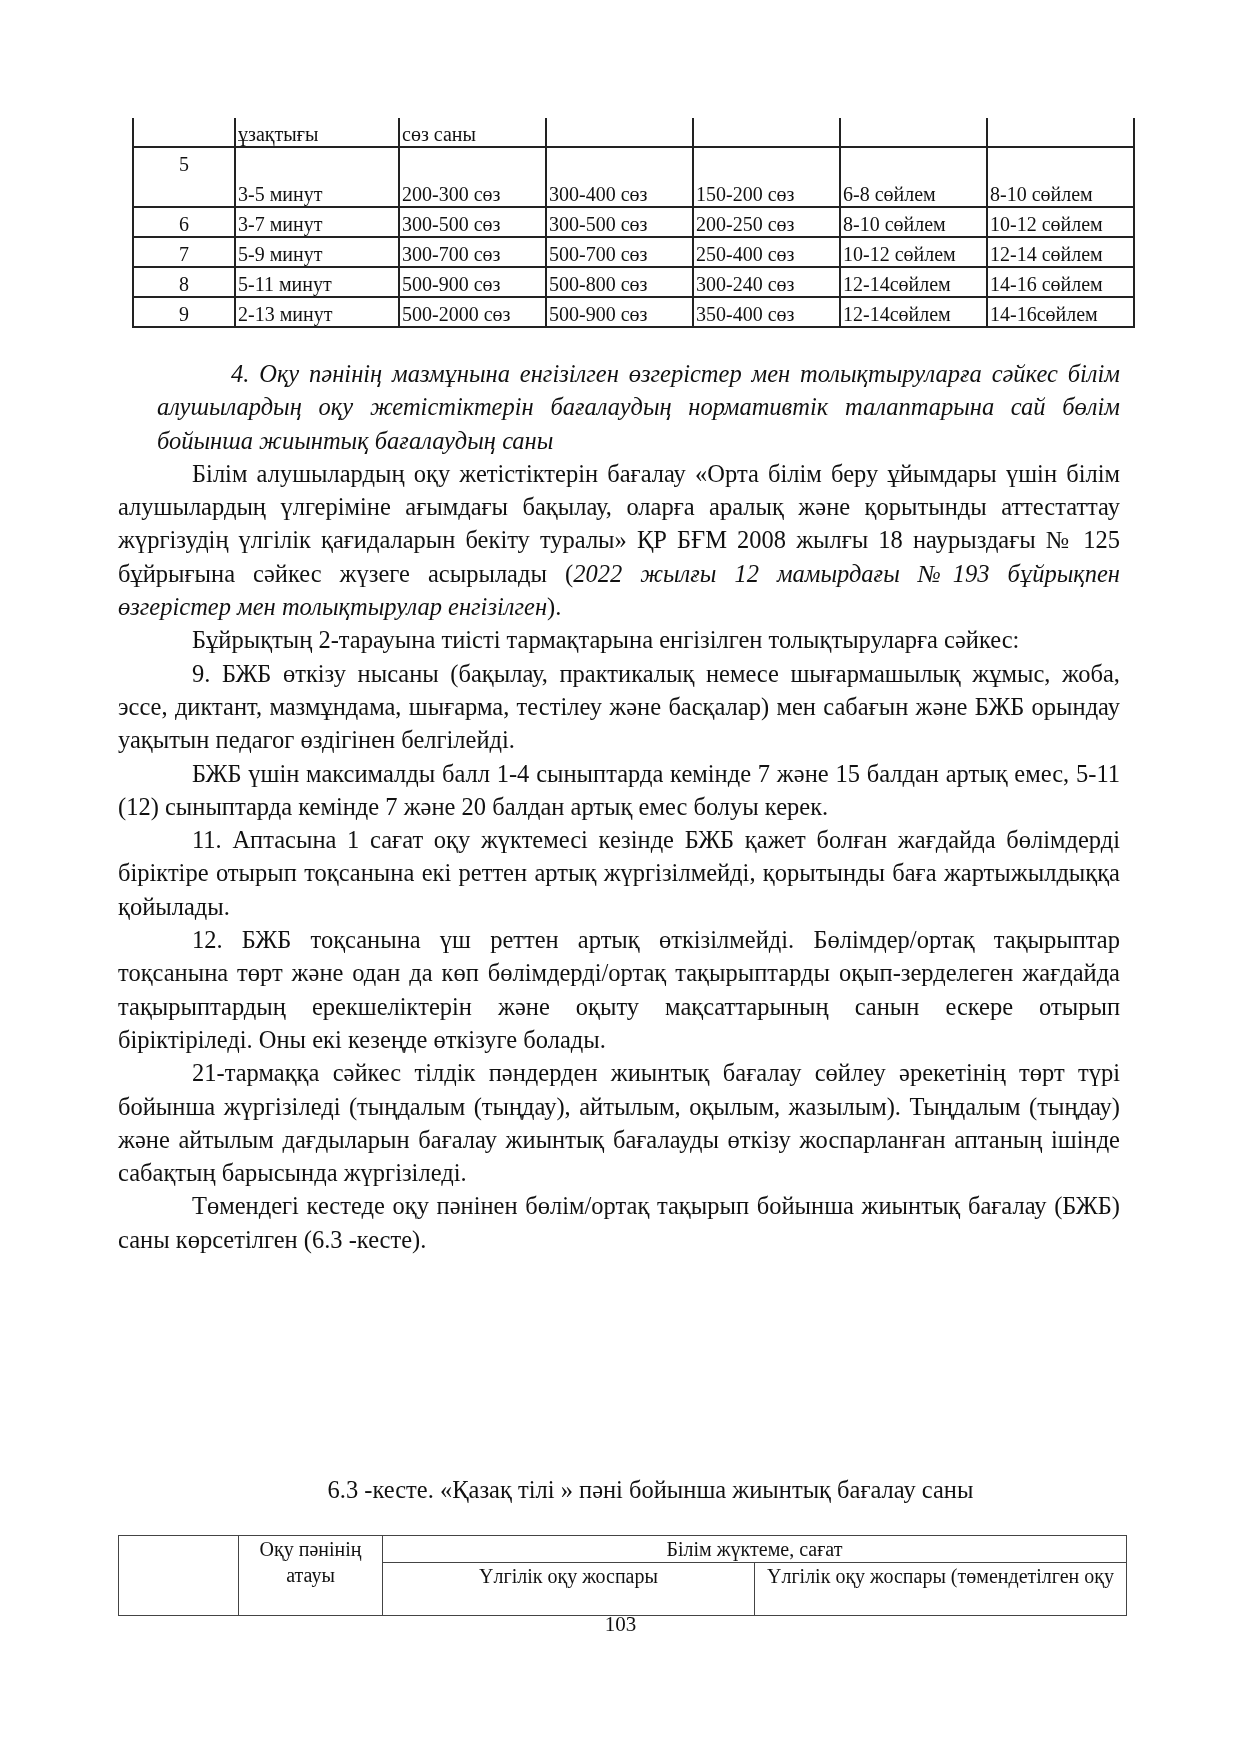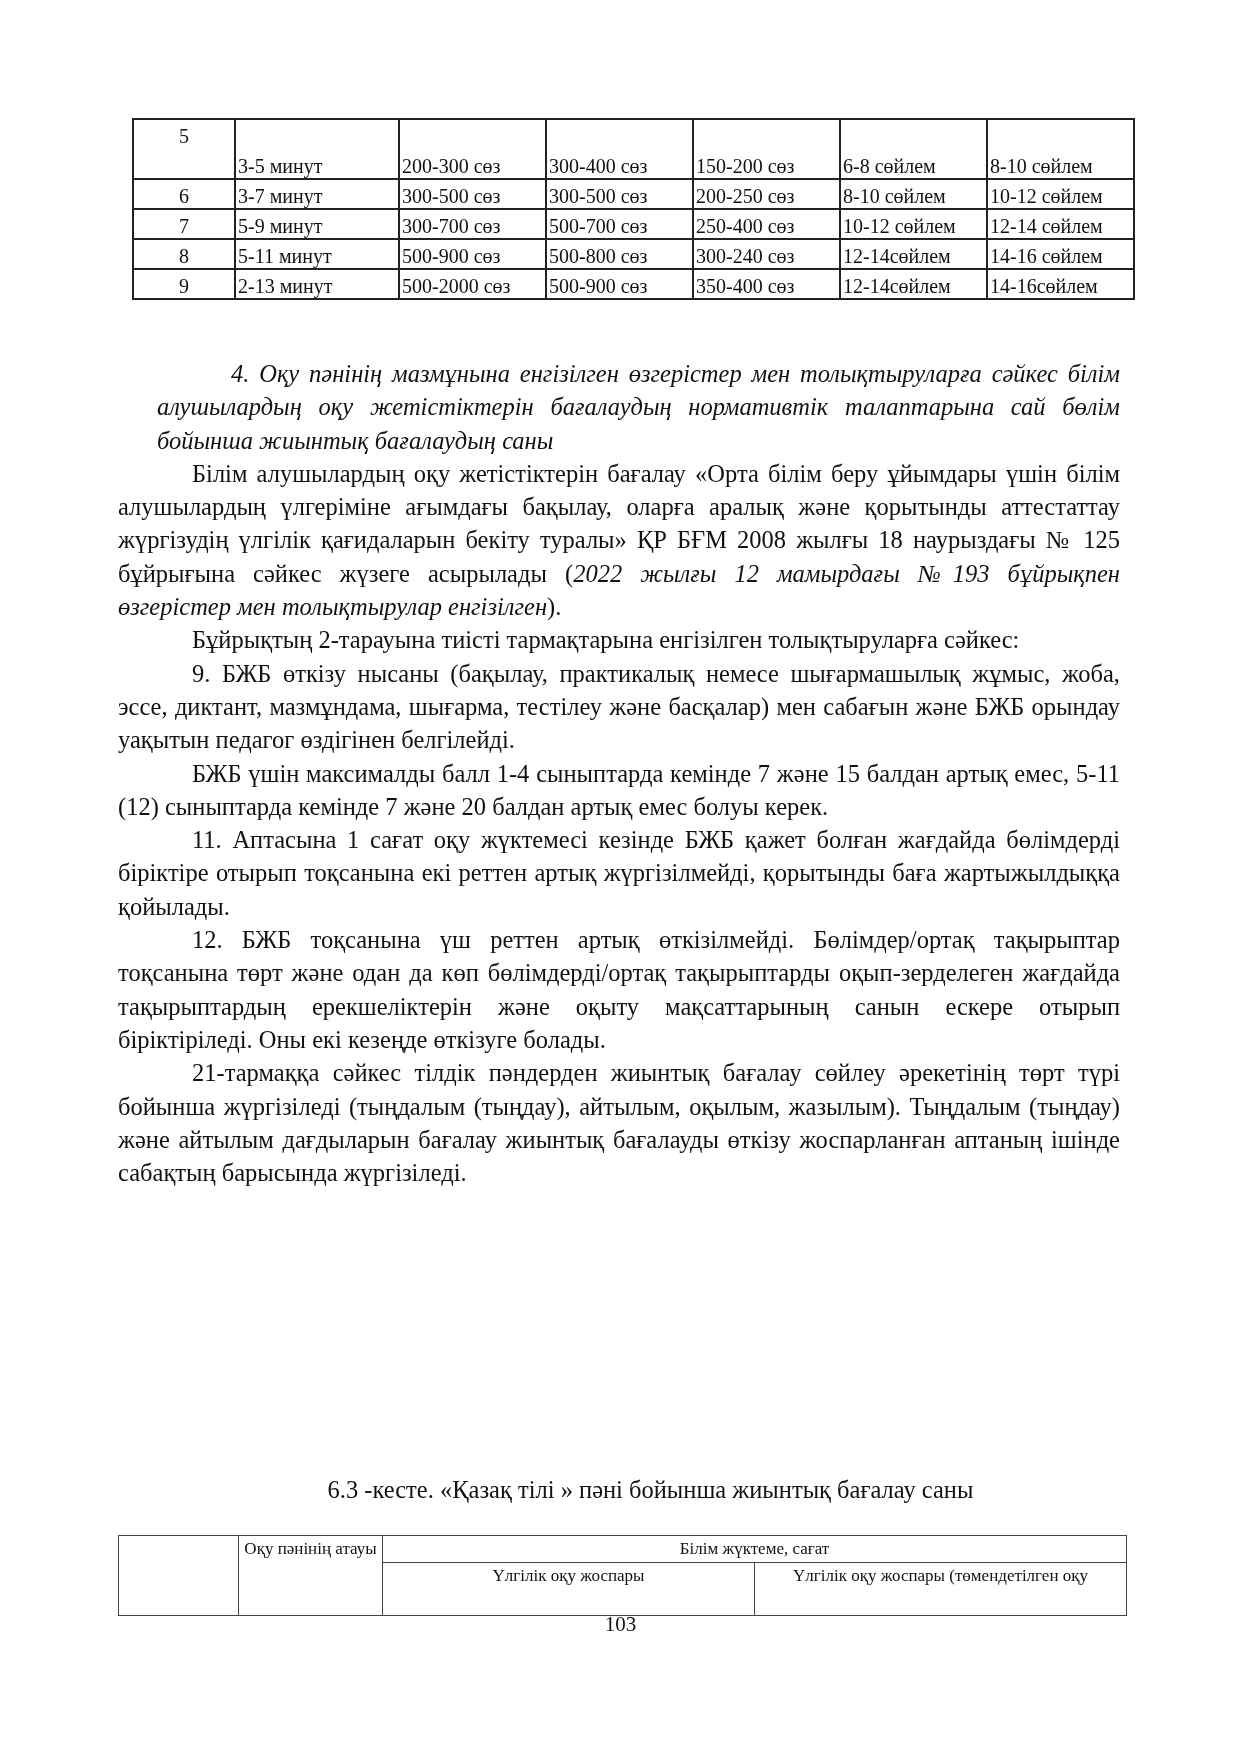--- a/index.html
+++ b/index.html
@@ -29,21 +29,21 @@
           font-size: 24.5px; line-height: 33.3px; text-align: justify; }
   .body p { margin: 0; text-indent: 74px; }
   .it { font-style: italic; }
   .body p.heading { font-style: italic; margin-left: 39px; }
 
   .caption { position: absolute; left: 0; width: 1241px; top: 1476px; text-align: center;
              font-size: 24.5px; margin-left: 30px; }
 
   
   table.t2 { position: absolute; left: 118px; top: 1535px; border-collapse: collapse;
-             font-size: 17px; line-height: 26px; border-radius: 18px; }
+             font-size: 20px; line-height: 26px; border-radius: 18px; }
   table.t2 td { border: 1.5px solid #444; text-align: center; vertical-align: top; padding: 0 4px; }
   table.t2 col.a { width: 120px; }
   table.t2 col.b { width: 144px; }
   table.t2 col.c { width: 372px; }
   table.t2 col.d { width: 372px; }
   .pagenum { position: absolute; left: 0; width: 1241px; top: 1612px; text-align: center; font-size: 21px; }
 </style>
 </head>
 <body>
 
@@ -53,20 +53,29 @@
     <colgroup>
         <col class="c0">
         <col class="c1">
         <col class="c2">
         <col class="c3">
         <col class="c4">
         <col class="c5">
         <col class="c6">
       </colgroup>
     <tbody>
+        <tr class="head">
+      <td></td>
+      <td>ұзақтығы</td>
+      <td>сөз саны</td>
+      <td></td>
+      <td></td>
+      <td></td>
+      <td></td>
+    </tr>
     <tr class="r5">
       <td class="num">5</td>
       <td>3-5 минут</td>
       <td>200-300 сөз</td>
       <td>300-400 сөз</td>
       <td>150-200 сөз</td>
       <td>6-8 сөйлем</td>
       <td>8-10 сөйлем</td>
     </tr>
     <tr class="rn">
@@ -110,20 +119,21 @@
 
   <div class="body">
     <p class="heading">4. Оқу пәнінің мазмұнына енгізілген өзгерістер мен толықтыруларға сәйкес білім алушылардың оқу жетістіктерін бағалаудың нормативтік талаптарына сай  бөлім бойынша жиынтық бағалаудың саны</p>
     <p><span>Білім алушылардың оқу жетістіктерін бағалау «Орта білім беру ұйымдары үшін білім алушылардың үлгеріміне ағымдағы бақылау, оларға аралық және қорытынды аттестаттау жүргізудің үлгілік қағидаларын бекіту туралы»  ҚР БҒМ 2008 жылғы 18 наурыздағы № 125 бұйрығына сәйкес жүзеге асырылады (</span><span class="it">2022 жылғы 12 мамырдағы №193 бұйрықпен өзгерістер мен толықтырулар енгізілген</span><span>).</span></p>
     <p>Бұйрықтың 2-тарауына тиісті тармақтарына енгізілген толықтыруларға сәйкес:</p>
     <p>9. БЖБ өткізу нысаны (бақылау, практикалық немесе шығармашылық жұмыс, жоба, эссе, диктант, мазмұндама, шығарма, тестілеу және басқалар) мен сабағын және БЖБ орындау уақытын педагог өздігінен белгілейді.</p>
     <p>БЖБ үшін максималды балл 1-4 сыныптарда кемінде 7 және 15 балдан артық емес, 5-11 (12) сыныптарда кемінде 7 және 20 балдан артық емес болуы керек.</p>
     <p>11. Аптасына 1 сағат оқу жүктемесі кезінде БЖБ қажет болған жағдайда бөлімдерді біріктіре отырып тоқсанына екі реттен артық жүргізілмейді, қорытынды баға жартыжылдыққа қойылады.</p>
     <p>12. БЖБ тоқсанына үш реттен артық өткізілмейді. Бөлімдер/ортақ тақырыптар тоқсанына төрт және одан да көп бөлімдерді/ортақ тақырыптарды оқып-зерделеген жағдайда тақырыптардың ерекшеліктерін және оқыту мақсаттарының санын ескере отырып біріктіріледі. Оны екі кезеңде өткізуге болады.</p>
     <p>21-тармаққа сәйкес тілдік пәндерден жиынтық бағалау сөйлеу әрекетінің төрт түрі бойынша жүргізіледі (тыңдалым (тыңдау), айтылым, оқылым, жазылым). Тыңдалым (тыңдау) және айтылым дағдыларын бағалау жиынтық бағалауды өткізу жоспарланған аптаның ішінде сабақтың барысында жүргізіледі.</p>
+    <p>Төмендегі кестеде оқу пәнінен бөлім/ортақ тақырып бойынша жиынтық бағалау (БЖБ) саны көрсетілген (6.3 -кесте).</p>
   </div>
 
   <div class="caption">6.3 -кесте. «Қазақ тілі » пәні бойынша жиынтық бағалау саны</div>
 
   <table class="t2">
     <colgroup>
         <col class="a">
         <col class="b">
         <col class="c">
         <col class="d">

